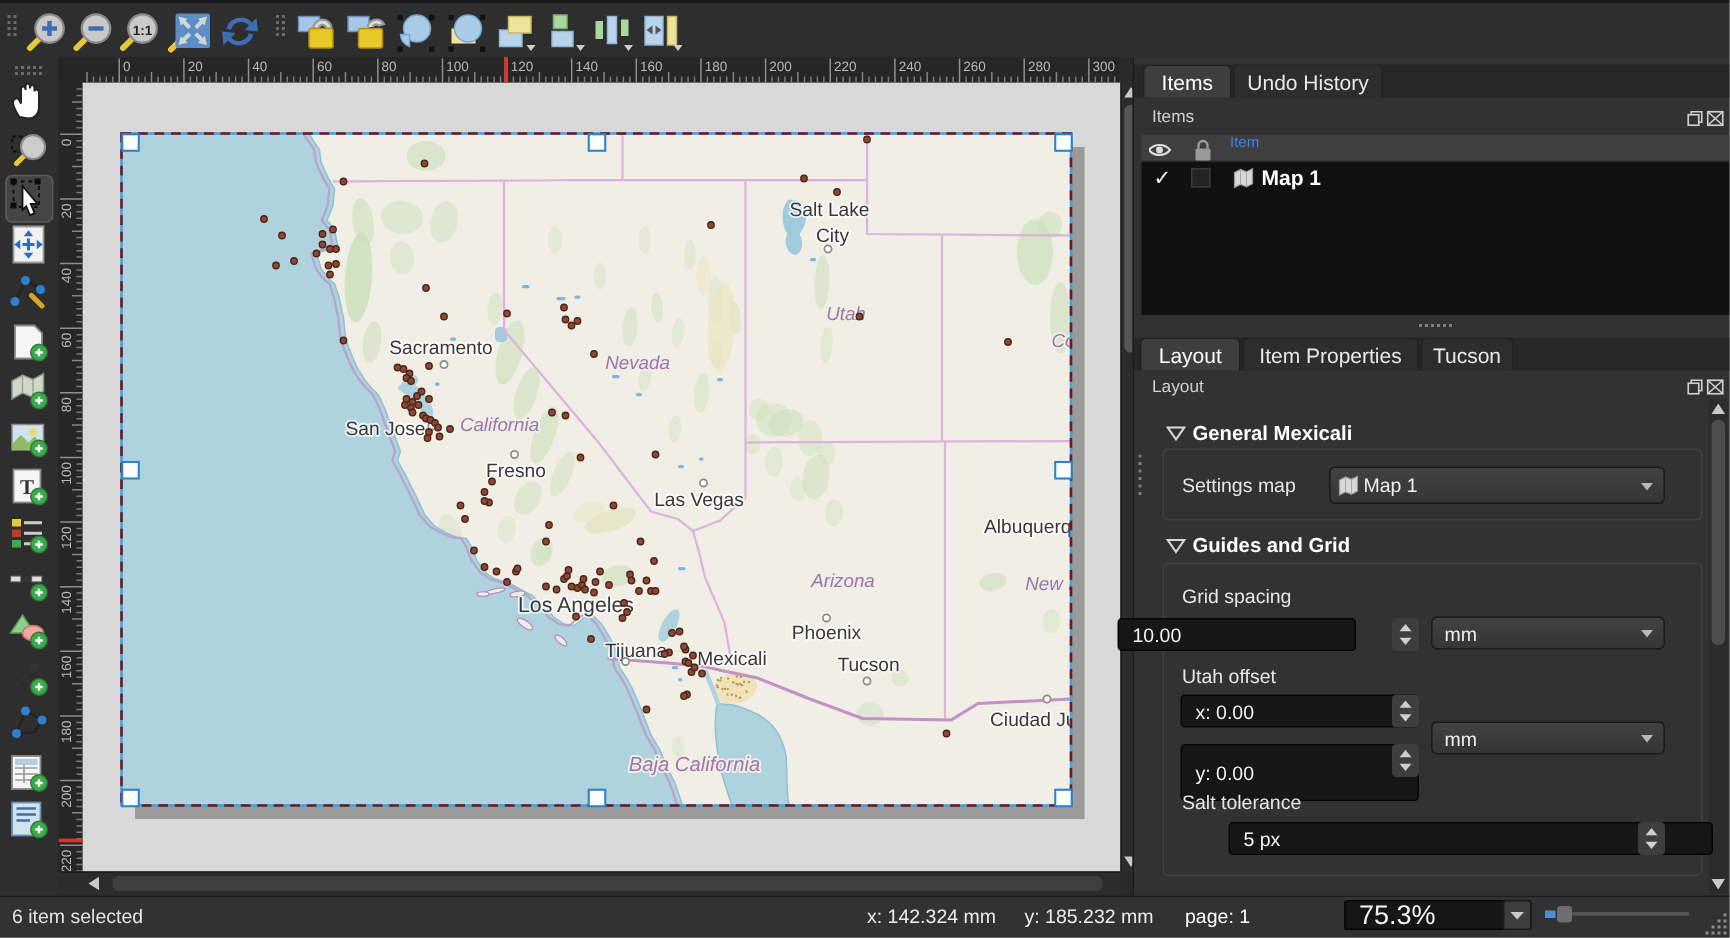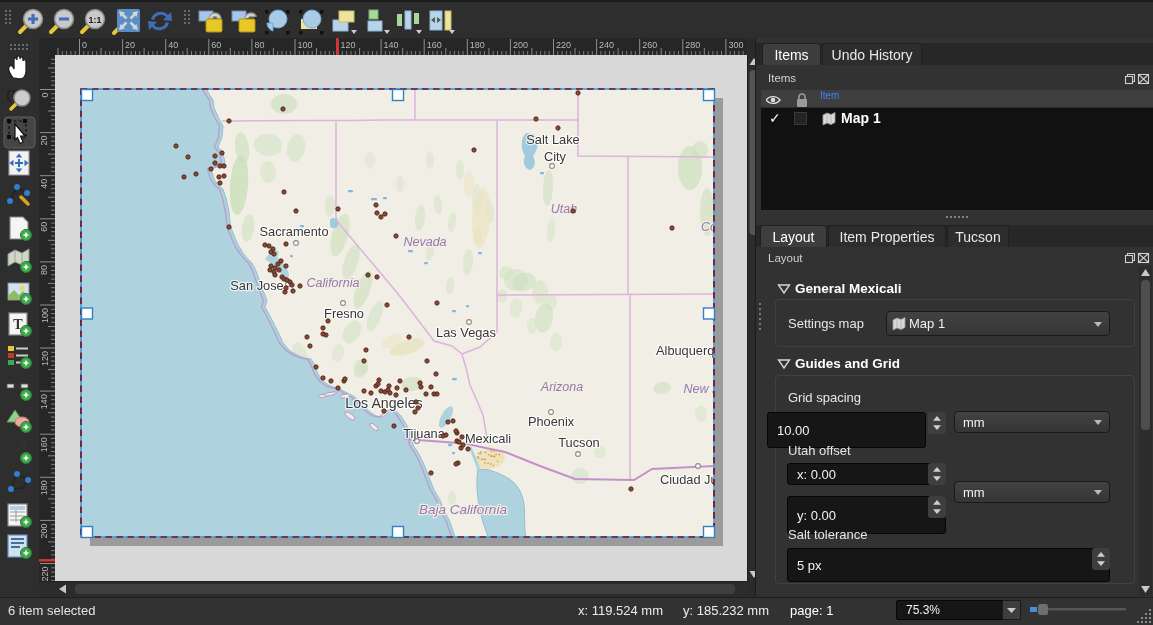--- a/index.html
+++ b/index.html
@@ -916,21 +916,21 @@
 <svg width="15" height="14" style="position:absolute;left:892px;top:317px" xmlns="http://www.w3.org/2000/svg">
     <path d="M1,3 l4,-2 4,1.5 4,-2 0,10 -4,2 -4,-1.5 -4,2 z" fill="#d8d8d8" stroke="#999" stroke-width="0.8"></path>
     <path d="M5,1 v10 M9,2.5 v10" stroke="#aaa" stroke-width="0.7"></path>
   </svg>
 <svg width="14" height="12" style="position:absolute;left:777px;top:358px" xmlns="http://www.w3.org/2000/svg">
     <path d="M1.5,2 h11 l-5.5,8 z" fill="none" stroke="#d8d8d8" stroke-width="1.4"></path>
   </svg>
 <div class="hdr" style="left:795px;top:356px">Guides and Grid</div>
 <div class="gbox" style="left:775px;top:375px;width:360px;height:209px"></div>
 <div class="lbl" style="left:788px;top:390px">Grid spacing</div>
-<div class="field" style="left:767px;top:412px;width:159px;height:36px">10.00</div>
+<div class="field" style="left:745px;top:412px;width:159px;height:22px">10.00</div>
 <svg width="18" height="22" style="position:absolute;left:928px;top:412px" xmlns="http://www.w3.org/2000/svg">
     <rect x="0" y="0" width="18" height="22" rx="3" fill="#3e3e3e"></rect>
     <path d="M9,3.96 l4,4.84 h-8 z" fill="#cfcfcf"></path>
     <path d="M9,18.04 l4,-4.84 h-8 z" fill="#cfcfcf"></path>
   </svg>
 <div class="combo" style="left:954px;top:411px;width:156px;height:22px">mm<span class="arr"></span></div>
 <div class="lbl" style="left:788px;top:443px">Utah offset</div>
 <div class="field" style="left:787px;top:463px;width:159px;height:22px">x: 0.00</div>
 <svg width="18" height="22" style="position:absolute;left:928px;top:463px" xmlns="http://www.w3.org/2000/svg">
     <rect x="0" y="0" width="18" height="22" rx="3" fill="#3e3e3e"></rect>
@@ -938,32 +938,32 @@
     <path d="M9,18.04 l4,-4.84 h-8 z" fill="#cfcfcf"></path>
   </svg>
 <div class="combo" style="left:954px;top:481px;width:156px;height:22px">mm<span class="arr"></span></div>
 <div class="field" style="left:787px;top:496px;width:159px;height:38px">y: 0.00</div>
 <svg width="18" height="22" style="position:absolute;left:928px;top:496px" xmlns="http://www.w3.org/2000/svg">
     <rect x="0" y="0" width="18" height="22" rx="3" fill="#3e3e3e"></rect>
     <path d="M9,3.96 l4,4.84 h-8 z" fill="#cfcfcf"></path>
     <path d="M9,18.04 l4,-4.84 h-8 z" fill="#cfcfcf"></path>
   </svg>
 <div class="lbl" style="left:788px;top:527px">Salt tolerance</div>
-<div class="field" style="left:787px;top:548px;width:323px;height:34px">5 px</div>
+<div class="field" style="left:819px;top:548px;width:323px;height:22px">5 px</div>
 <svg width="18" height="22" style="position:absolute;left:1092px;top:548px" xmlns="http://www.w3.org/2000/svg">
     <rect x="0" y="0" width="18" height="22" rx="3" fill="#3e3e3e"></rect>
     <path d="M9,3.96 l4,4.84 h-8 z" fill="#cfcfcf"></path>
     <path d="M9,18.04 l4,-4.84 h-8 z" fill="#cfcfcf"></path>
   </svg>
 <div class="abs" style="left:0;top:597px;width:1153px;height:28px;background:#323232;border-top:1px solid #1e1e1e"></div>
 <div class="lbl" style="left:8px;top:603px;color:#e4e4e4">6 item selected</div>
-<div class="lbl" style="left:578px;top:603px;color:#ececec">x: 119.524 mm</div>
+<div class="lbl" style="left:578px;top:603px;color:#ececec">x: 142.324 mm</div>
 <div class="lbl" style="left:683px;top:603px;color:#ececec">y: 185.232 mm</div>
 <div class="lbl" style="left:790px;top:603px;color:#ffffff">page: 1</div>
-<div class="field" style="left:896px;top:600px;width:125px;height:20px;border-radius:2px;font-size:12px">75.3%</div>
+<div class="field" style="left:896px;top:600px;width:125px;height:20px;border-radius:2px;font-size:18px">75.3%</div>
 <div class="abs" style="left:1002px;top:600px;width:19px;height:20px;background:#3e3e3e;border:1px solid #1a1a1a;border-radius:0 2px 2px 0"></div>
 <svg width="12" height="20" style="position:absolute;left:1006px;top:600px" xmlns="http://www.w3.org/2000/svg">
     <path d="M1,8 h9 l-4.5,5 z" fill="#c9c9c9"></path>
   </svg>
 <svg width="100" height="14" style="position:absolute;left:1028px;top:602px" xmlns="http://www.w3.org/2000/svg">
     <rect x="20" y="6" width="78" height="2.5" rx="1" fill="#565656"></rect>
     <rect x="2" y="5" width="7" height="5" fill="#4a90d9"></rect>
     <rect x="10" y="2" width="10" height="11" rx="2.5" fill="#6e6e6e"></rect>
   </svg>
 <svg width="16" height="16" style="position:absolute;left:1136px;top:608px" xmlns="http://www.w3.org/2000/svg">

